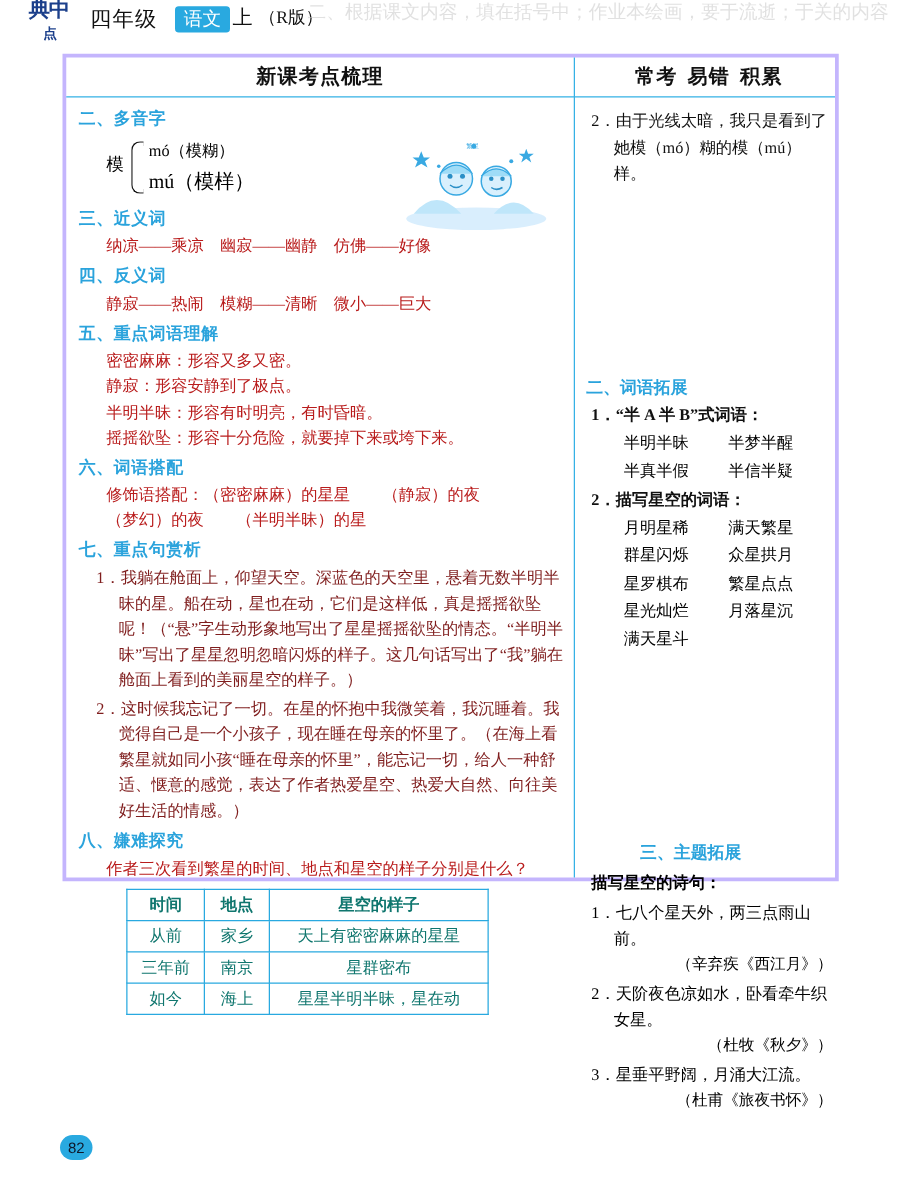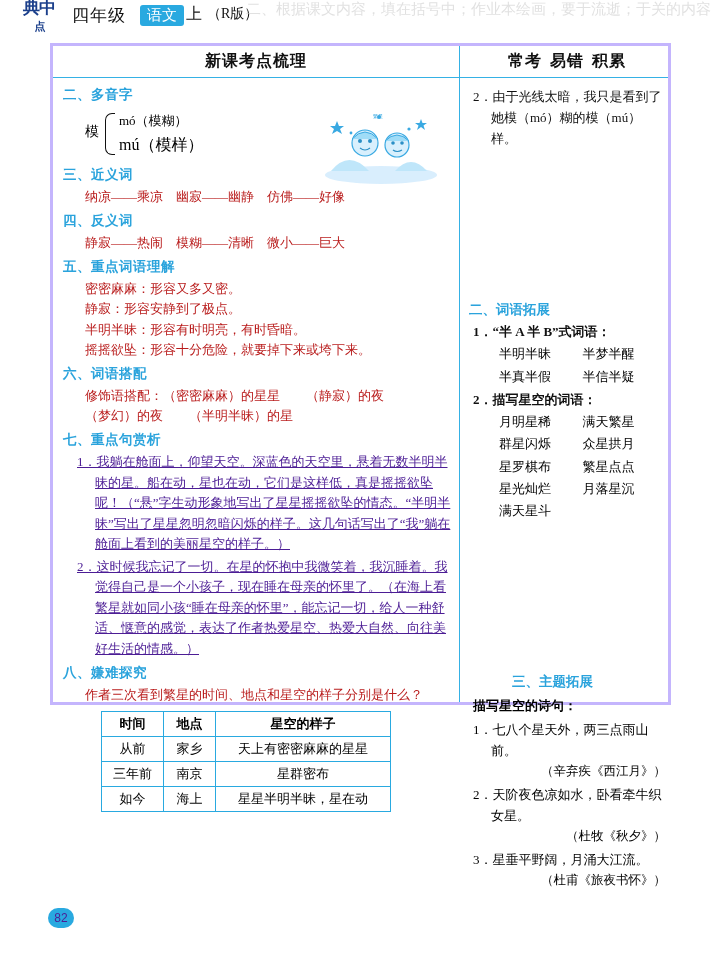--- a/index.html
+++ b/index.html
@@ -119,33 +119,33 @@
   .duo .r1 { position: absolute; left: 56px; top: 5px; font-size: 13px; }
   .duo .r2 { position: absolute; left: 56px; top: 28px; font-size: 16px; }
 
   
   .illus {
     position: absolute; right: 10px; top: 2px; width: 120px; height: 78px;
   }
 
   
   .num {
-    font-size: 13px; line-height: 1.58; color: #4c1d95;
-    margin: 2px 0 2px 0; padding-left: 32px; text-indent: -18px; text-decoration: underline;
+    font-size: 13px; line-height: 1.58; color: #7f1d1d;
+    margin: 2px 0 2px 0; padding-left: 32px; text-indent: -18px;
   }
 
   
   .mini {
     margin: 5px 0 0 38px;
     border-collapse: collapse;
     width: 290px;
   }
   .mini td, .mini th {
     border: 1px solid #29a9e0;
-    font-size: 13px; color: #000000;
+    font-size: 13px; color: #0f766e;
     text-align: center; padding: 3px 2px;
     font-weight: normal;
   }
   .mini th { font-weight: bold; }
   .mini .c1 { width: 62px; }
   .mini .c2 { width: 52px; }
 
   
   .rnum {
     font-size: 13px; line-height: 1.62; color: #111;
@@ -168,21 +168,21 @@
   .poem {
     font-size: 13px; line-height: 1.62;
     padding-left: 22px; text-indent: -18px; margin: 3px 0;
   }
   .poem .src { display: block; text-align: right; font-size: 12.5px; }
 
   
   .pgno {
     position: absolute; left: 48px; top: 908px;
     width: 26px; height: 20px; border-radius: 10px;
-    background: #29a9e0; color: #4c1d95; font-size: 12px;
+    background: #29a9e0; color: #0f172a; font-size: 12px;
     display: flex; align-items: center; justify-content: center;
     font-family: "Liberation Sans", sans-serif;
   }
 </style>
 </head>
 <body>
 
 <div class="page">
 
   <div class="topstrip">

